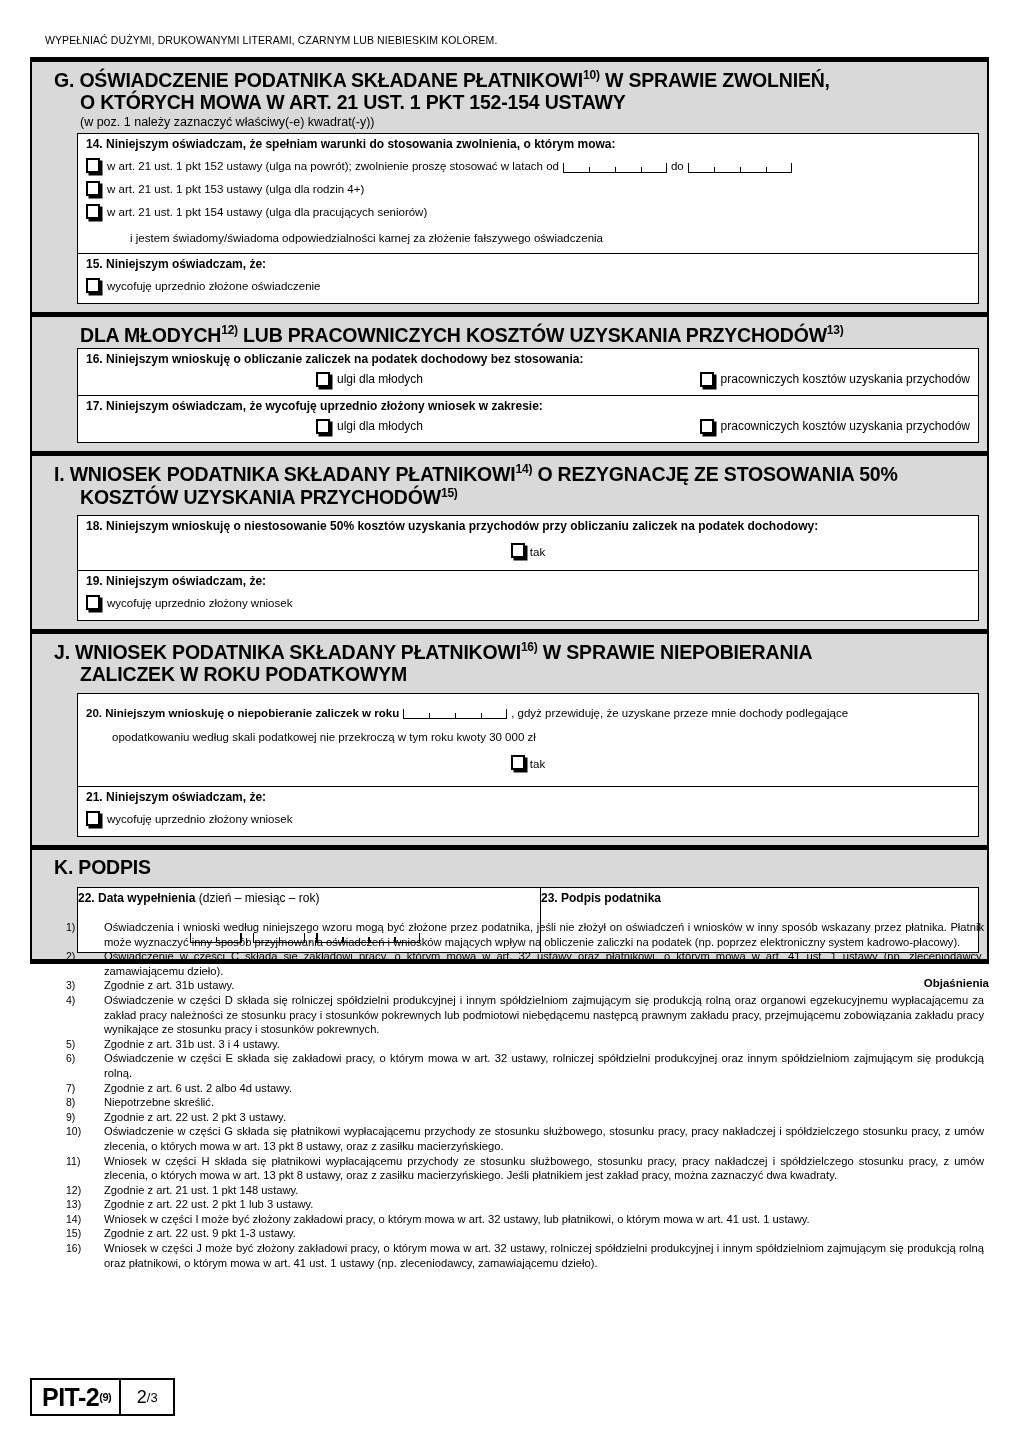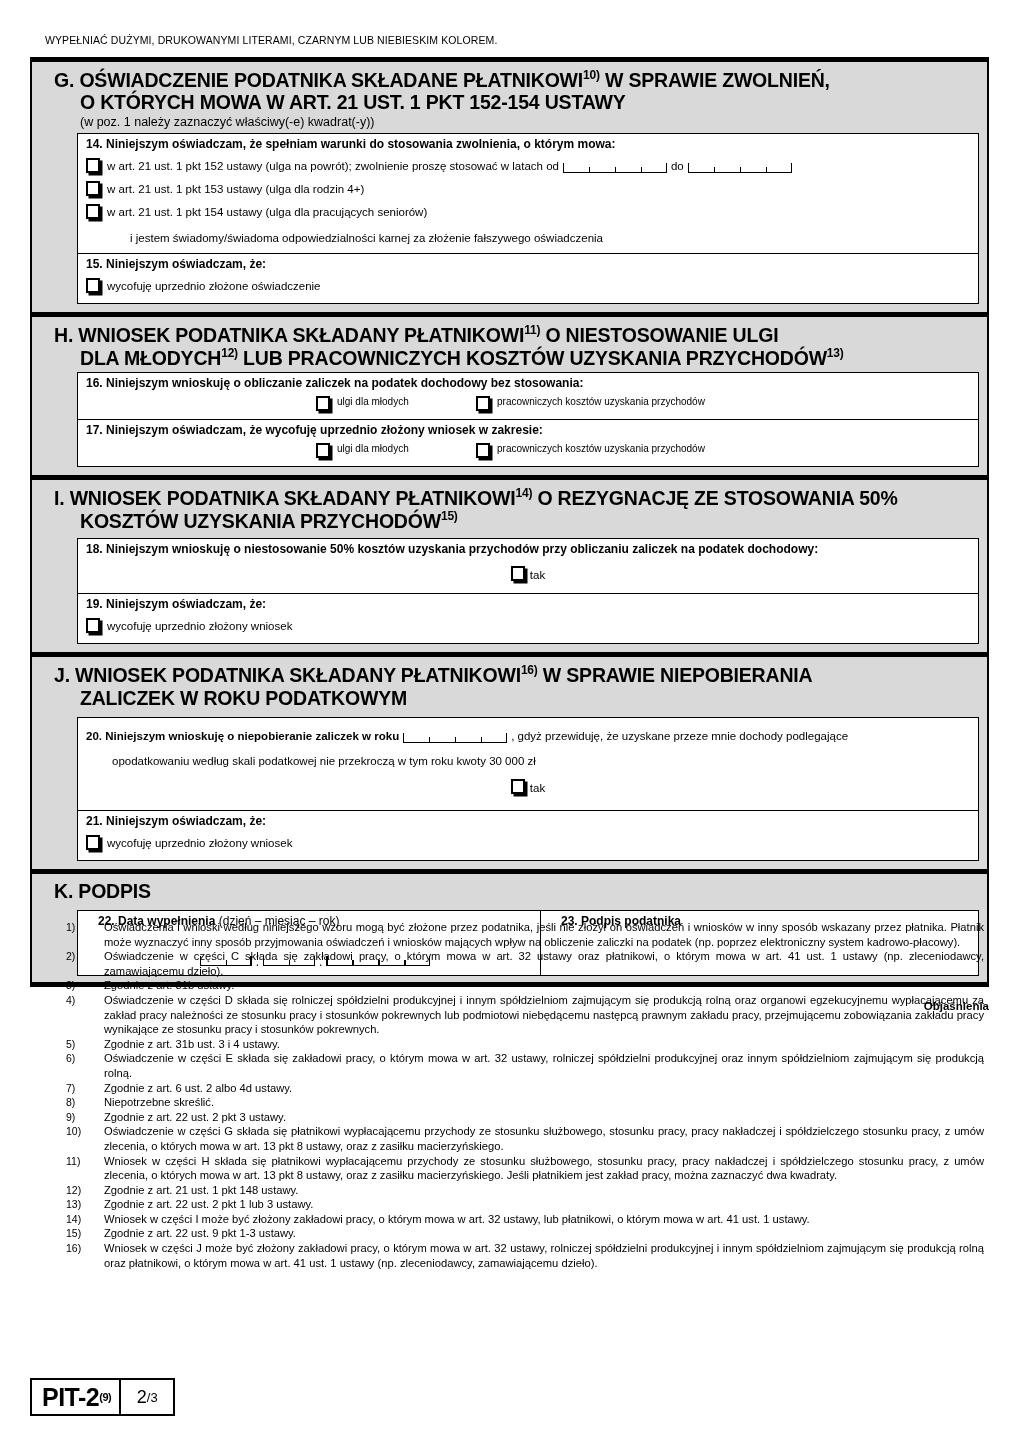--- a/index.html
+++ b/index.html
@@ -152,40 +152,41 @@
   }
   .indent-note2 {
     font-size: 11.5px;
     padding-left: 26px;
     margin-top: 10px;
   }
 
   
   .dual {
     display: flex;
-    font-size: 10px;
+    font-size: 12px;
     margin: 6px 0 2px 0;
     padding-left: 230px;
+    justify-content: space-between;
   }
   .dual .slot { display: flex; align-items: flex-start; }
   .dual .slot:first-child { width: 160px; }
 
   .centerbox {
     display: flex;
     justify-content: center;
     font-size: 11.5px;
     margin: 10px 0 6px 0;
   }
   .centerbox .slot { display: flex; align-items: flex-end; }
   .centerbox .cb { margin-right: 5px; }
 
   
   .sig-grid { display: flex; }
   .sig-cell {
-    padding: 3px 8px 6px 20px;
+    padding: 3px 8px 6px 0;
     min-height: 52px;
   }
   .sig-cell.left { width: 463px; border-right: 1.5px solid #000; }
   .sig-cell.right { flex: 1; }
 
   
   .expl-title {
     text-align: right;
     font-size: 11.5px;
     font-weight: bold;
@@ -302,24 +303,20 @@
             <span class="txt">wycofuję uprzednio złożone oświadczenie</span>
           </div>
         </div>
       </div>
       <div style="height:8px"></div>
     </div>
 
     <div class="rule-double"></div>
     <div class="section">
       <div class="section-head">
-        <div class="section-title">
-          <span>H.</span>
-          <span>WNIOSEK PODATNIKA SKŁADANY PŁATNIKOWI</span><span class="sup">11)</span><span> O NIESTOSOWANIE ULGI</span>
-        </div>
         <div class="section-title">
           <span class="ind">DLA MŁODYCH</span><span class="sup">12)</span><span> LUB PRACOWNICZYCH KOSZTÓW UZYSKANIA PRZYCHODÓW</span><span class="sup">13)</span>
         </div>
       </div>
 
       <div class="inset">
         <div class="item">
           <div class="item-label">16. Niniejszym wnioskuję o obliczanie zaliczek na podatek dochodowy bez stosowania:</div>
           <div class="dual">
             <span class="slot">

